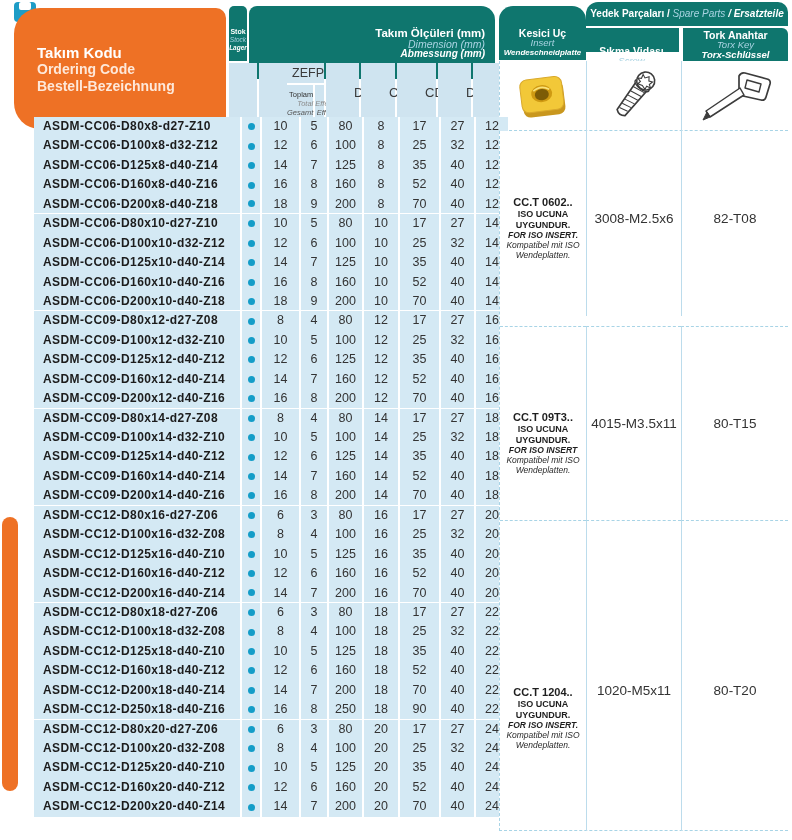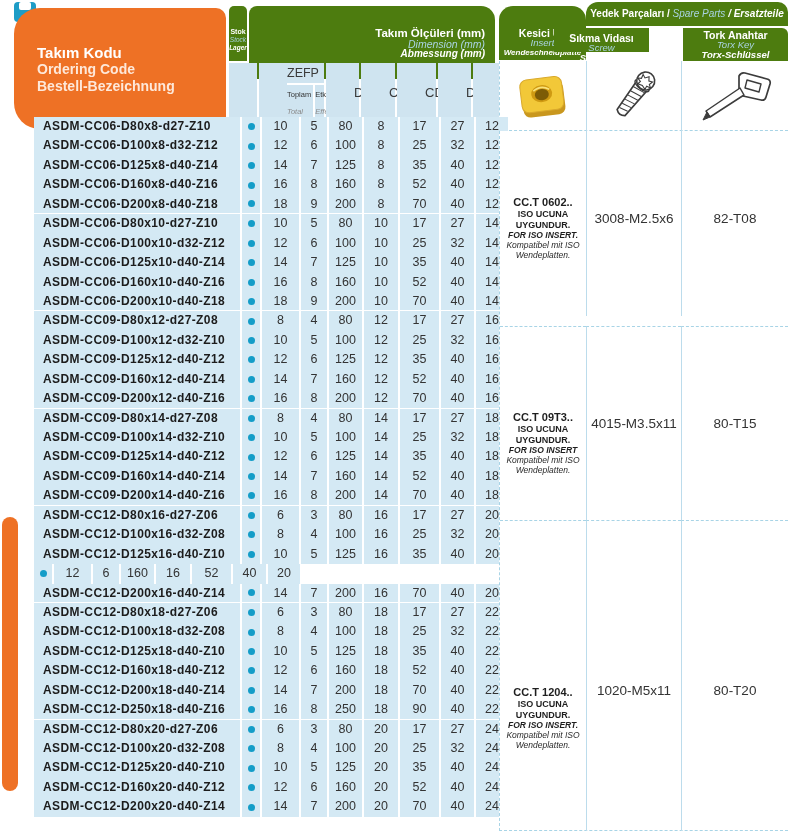--- a/index.html
+++ b/index.html
@@ -12,51 +12,51 @@
   .blue-tab .notch{position:absolute;left:5px;top:0;width:12px;height:8px;background:#fff;border-radius:2px;}
 
   
   .orange-box{left:14px;top:8px;width:212px;height:121px;background:#ee7125;
               border-radius:26px 10px 10px 26px;color:#fff;}
   .orange-box .inner{position:absolute;left:23px;top:36px;line-height:17px;}
   .ob-tr{font-size:15px;font-weight:bold;}
   .ob-en,.ob-de{font-size:14px;font-weight:bold;color:rgba(255,241,231,0.93);}
 
   
-  .teal{background:#4d7c0f;color:#fff;text-align:center;}
+  .teal{background:#0f766e;color:#fff;text-align:center;}
   .hdr-stok{left:229px;top:6px;width:18px;height:55px;border-radius:5px 5px 0 0;font-size:6.5px;line-height:8px;padding-top:22px;box-sizing:border-box;}
   .hdr-dims{left:249px;top:6px;width:246px;height:73px;border-radius:8px 14px 0 0;text-align:right;box-sizing:border-box;padding:22px 10px 0 0;line-height:10.5px;}
   .hdr-insert{left:499px;top:6px;width:87px;height:54px;border-radius:14px 14px 0 0;box-sizing:border-box;padding-top:22px;line-height:10px;}
   .hdr-strip{left:586px;top:2px;width:202px;height:24px;border-radius:12px 10px 0 0;font-size:10px;line-height:24px;}
-  .hdr-screw{left:554px;top:28px;width:95px;height:24px;box-sizing:border-box;padding-top:5px;line-height:10px;}
+  .hdr-screw{left:584px;top:28px;width:95px;height:24px;box-sizing:border-box;padding-top:18px;line-height:10px;}
   .hdr-torx{left:683px;top:28px;width:105px;height:33px;border-radius:0 6px 0 0;box-sizing:border-box;padding-top:2px;line-height:10px;}
   .h-tr{font-weight:bold;font-size:10.5px;}
   .h-en{font-style:italic;font-size:9.5px;color:#a9d3e2;}
   .h-de{font-style:italic;font-weight:bold;font-size:9.5px;}
   .hdr-dims .h-tr{font-size:11.5px;}
   .hdr-dims .h-en{font-size:10.5px;}
   .hdr-dims .h-de{font-size:10px;}
   .hdr-insert .h-de{font-size:8px;}
   .hdr-strip .s-tr{font-weight:bold;}
   .hdr-strip .s-en{font-style:italic;color:#a9d3e2;}
   .hdr-strip .s-de{font-style:italic;font-weight:bold;}
 
   
   .subheader{left:229px;top:63px;height:59px;display:flex;}
-  .sh-cell{background:#cfe4f0;height:59px;margin-right:2px;color:#3a3a3a;text-align:left;box-sizing:border-box;padding-left:28px;}
+  .sh-cell{background:#cfe4f0;height:59px;margin-right:2px;color:#3a3a3a;text-align:right;box-sizing:border-box;padding-left:28px;}
   .sh-cell:last-child{margin-right:0;}
   .sh-stok{width:18px;}
   .sh-zefp{width:65px;display:flex;flex-direction:column;}
   .zefp-top{height:20px;line-height:21px;font-size:12.5px;border-bottom:2px solid #fff;}
   .zefp-bottom{flex:1;display:flex;}
   .zefp-sub{font-size:7.5px;line-height:9px;padding-top:5px;box-sizing:border-box;}
   .zefp-sub.total{width:37px;border-right:2px solid #fff;}
   .zefp-sub.eff{width:26px;}
   .zs-tr{color:#333;}
-  .zs-en{font-style:italic;color:#8b8b8b;margin-top:8px;}
+  .zs-en{font-style:italic;color:#8b8b8b;}
   .zs-de{font-style:italic;color:#555;}
   .sh-dim{font-size:13px;line-height:59px;}
   .w-dc{width:33px;}.w-cw{width:34px;}.w-cdx{width:39px;}.w-dcon{width:33px;}.w-thub{width:32px;}
 
   
   .img-strip{left:499px;top:61px;width:289px;height:70px;background:#fff;display:flex;
              border-left:1.5px dashed #a8d4e6;border-bottom:1.5px dashed #a8d4e6;box-sizing:border-box;}
   .img-cell{display:flex;align-items:center;justify-content:center;box-sizing:border-box;height:100%;}
   .img-cell.c1{width:86px;}
   .img-cell.c2{width:95px;border-left:1.5px solid #bcdcec;}
@@ -509,20 +509,21 @@
         </div>
         <div class="cell c-tot">10</div>
         <div class="cell c-eff">5</div>
         <div class="cell c-dc">125</div>
         <div class="cell c-cw">16</div>
         <div class="cell c-cdx">35</div>
         <div class="cell c-dcon">40</div>
         <div class="cell c-thub">20</div>
       </div>
       <div class="row">
+        <div class="cell code">ASDM-CC12-D160x16-d40-Z12</div>
         <div class="cell stok">
           <span class="dot"></span>
         </div>
         <div class="cell c-tot">12</div>
         <div class="cell c-eff">6</div>
         <div class="cell c-dc">160</div>
         <div class="cell c-cw">16</div>
         <div class="cell c-cdx">52</div>
         <div class="cell c-dcon">40</div>
         <div class="cell c-thub">20</div>

